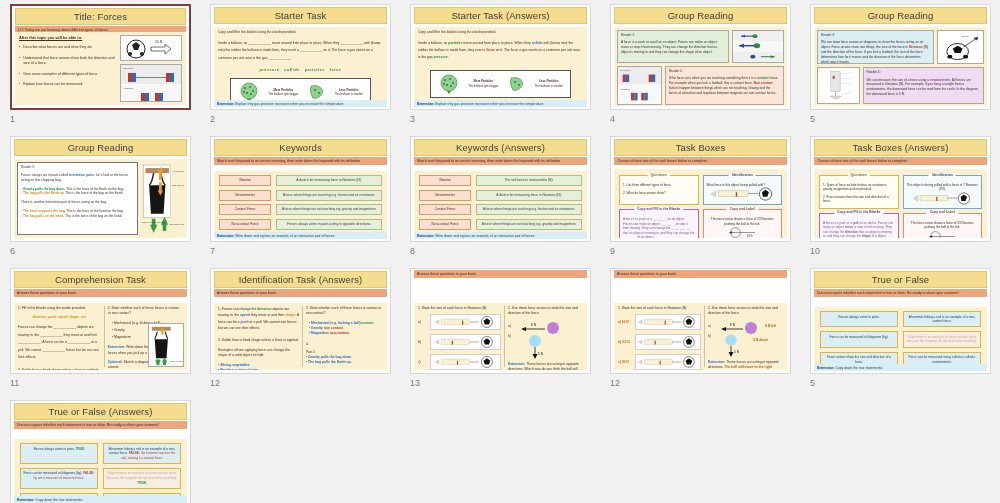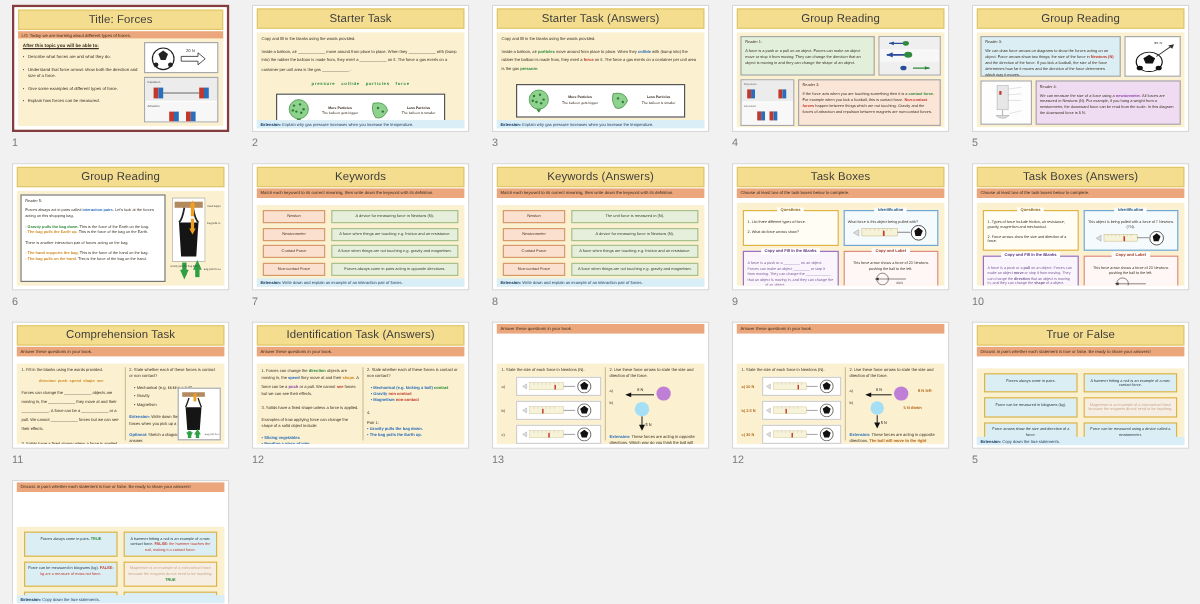--- a/index.html
+++ b/index.html
@@ -916,20 +916,21 @@
         </div>
         <div class="ext"><b>Extension:</b> <span>Copy down the true statements.</span></div>
       </div>
     </div>
     <div class="slidenum">5</div>
   </div>
 
   <div class="cell">
     <div class="slide">
       <div class="s-body">
+        <div class="s-title">True or False (Answers)</div>
         <div class="s-sub">Discuss in pairs whether each statement is true or false. Be ready to share your answers!</div>
         <div class="s-main" style="top:38px;padding:4px 6px">
           <div class="tf-grid">
             <div class="tf"><span>Forces always come in pairs.</span> <span class="T">TRUE</span></div>
             <div class="tf"><span>A hammer hitting a nail is an example of a non-contact force.</span> <span class="F">FALSE:</span> <span class="F" style="font-weight:normal">the hammer touches the nail, making it a contact force.</span></div>
             <div class="tf"><span>Force can be measured in kilograms (kg).</span> <span class="F">FALSE:</span> <span class="F" style="font-weight:normal">kg are a measure of mass not force.</span></div>
             <div class="tf dim"><span>Magnetism is an example of a non-contact force because the magnets do not need to be touching.</span> <span class="T">TRUE</span></div>
             <div class="tf"><span>Force arrows show the size and direction of a force.</span> <span class="T">TRUE</span></div>
             <div class="tf"><span>Force can be measured using a device called a newtonmeter.</span> <span class="T">TRUE</span></div>
 

